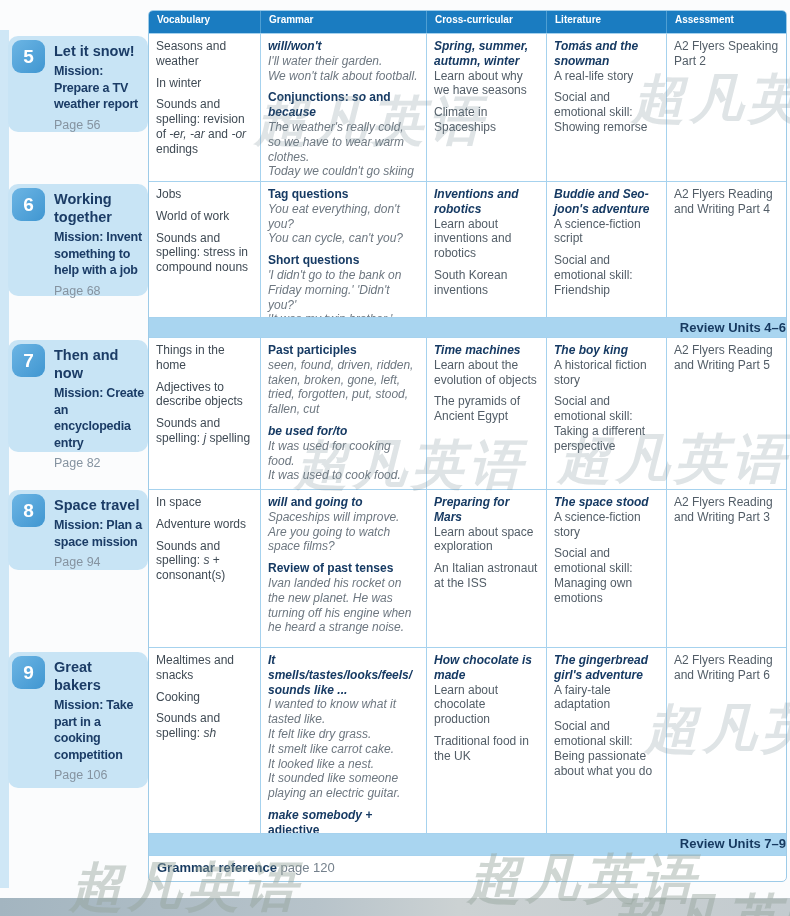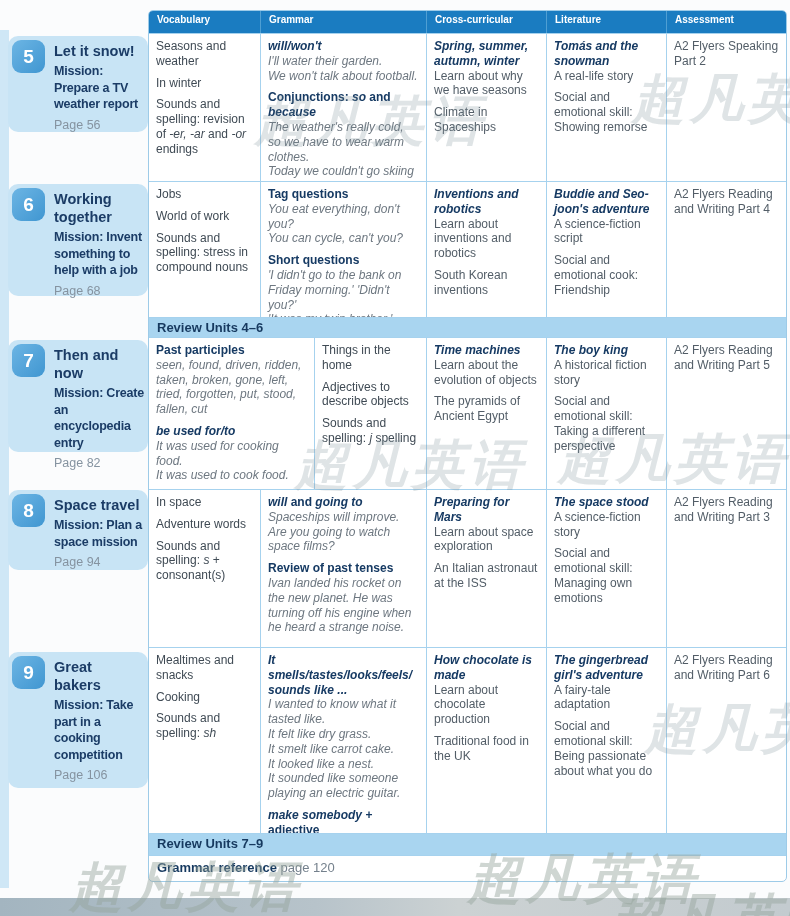--- a/index.html
+++ b/index.html
@@ -52,21 +52,21 @@
   .w0{width:112px; flex:none;} .w1{width:166px; flex:none;} .w2{width:120px; flex:none;}
   .w3{width:120px; flex:none;} .w4{flex:1;}
   .r-head{height:23px;} .r-u5{height:148px;} .r-u6{height:136px;} .r-rev{height:20px;}
   .r-u7{height:152px;} .r-u8{height:158px;} .r-u9{height:186px;} .r-rev2{height:22px;} .r-gref{height:25px;}
 
   .hcell { background:#1a7cc1; color:#fff; font-weight:bold; font-size:10px;
            padding:3px 0 0 8px; border-right:1.6px solid #4f9fd3; overflow:hidden; }
   .hcell:last-child { border-right:none; }
 
   .review-band { background:#a9d5f0; width:100%; font-weight:bold; font-size:13px;
-                 color:#16395f; padding:2px 0 0 8px; }
+                 color:#16395f; padding:2px 0 0 8px;text-align:right; }
   .gref-cell { width:100%; padding:4px 0 0 8px; font-size:13px; }
   .gref-cell .lbl { font-weight:bold; color:#16395f; }
   .gref-cell .pg { color:#74808c; }
 
   
   .blk { }
   .blk.gap { margin-top:7px; }
   .s-b  { font-weight:bold; color:#163a63; }
   .s-bi { font-weight:bold; font-style:italic; color:#163a63; }
   .s-i  { font-style:italic; color:#6d7780; }
@@ -173,43 +173,43 @@
         <div class="blk"><span class="s-i">'It was my twin brother.'</span></div>
       </div>
     <div class="cell w2">
         <div class="blk"><span class="s-bi">Inventions and robotics</span></div>
         <div class="blk"><span class="s-r">Learn about inventions and robotics</span></div>
         <div class="blk gap"><span class="s-r">South Korean inventions</span></div>
       </div>
     <div class="cell w3">
         <div class="blk"><span class="s-bi">Buddie and Seo-joon's adventure</span></div>
         <div class="blk"><span class="s-r">A science-fiction script</span></div>
-        <div class="blk gap"><span class="s-r">Social and emotional cook: Friendship</span></div>
+        <div class="blk gap"><span class="s-r">Social and emotional skill: Friendship</span></div>
       </div>
     <div class="cell w4">
         <div class="blk"><span class="s-r">A2 Flyers Reading and Writing Part 4</span></div>
       </div>
   </div>
 
   <div class="trow r-rev">
     <div class="review-band">Review Units 4–6</div>
   </div>
 
   <div class="trow r-u7">
+    <div class="cell w0 c-voc">
+        <div class="blk"><span class="s-r">Things in the home</span></div>
+        <div class="blk gap"><span class="s-r">Adjectives to describe objects</span></div>
+        <div class="blk gap"><span class="s-r">Sounds and spelling: </span><span class="s-ri">j</span><span class="s-r"> spelling</span></div>
+      </div>
     <div class="cell w1">
         <div class="blk"><span class="s-b">Past participles</span></div>
         <div class="blk"><span class="s-i">seen, found, driven, ridden, taken, broken, gone, left, tried, forgotten, put, stood, fallen, cut</span></div>
         <div class="blk gap"><span class="s-bi">be used for/to</span></div>
         <div class="blk"><span class="s-i">It was used for cooking food.</span></div>
         <div class="blk"><span class="s-i">It was used to cook food.</span></div>
-      </div>
-    <div class="cell w0 c-voc">
-        <div class="blk"><span class="s-r">Things in the home</span></div>
-        <div class="blk gap"><span class="s-r">Adjectives to describe objects</span></div>
-        <div class="blk gap"><span class="s-r">Sounds and spelling: </span><span class="s-ri">j</span><span class="s-r"> spelling</span></div>
       </div>
     <div class="cell w2">
         <div class="blk"><span class="s-bi">Time machines</span></div>
         <div class="blk"><span class="s-r">Learn about the evolution of objects</span></div>
         <div class="blk gap"><span class="s-r">The pyramids of Ancient Egypt</span></div>
       </div>
     <div class="cell w3">
         <div class="blk"><span class="s-bi">The boy king</span></div>
         <div class="blk"><span class="s-r">A historical fiction story</span></div>
         <div class="blk gap"><span class="s-r">Social and emotional skill: Taking a different perspective</span></div>

